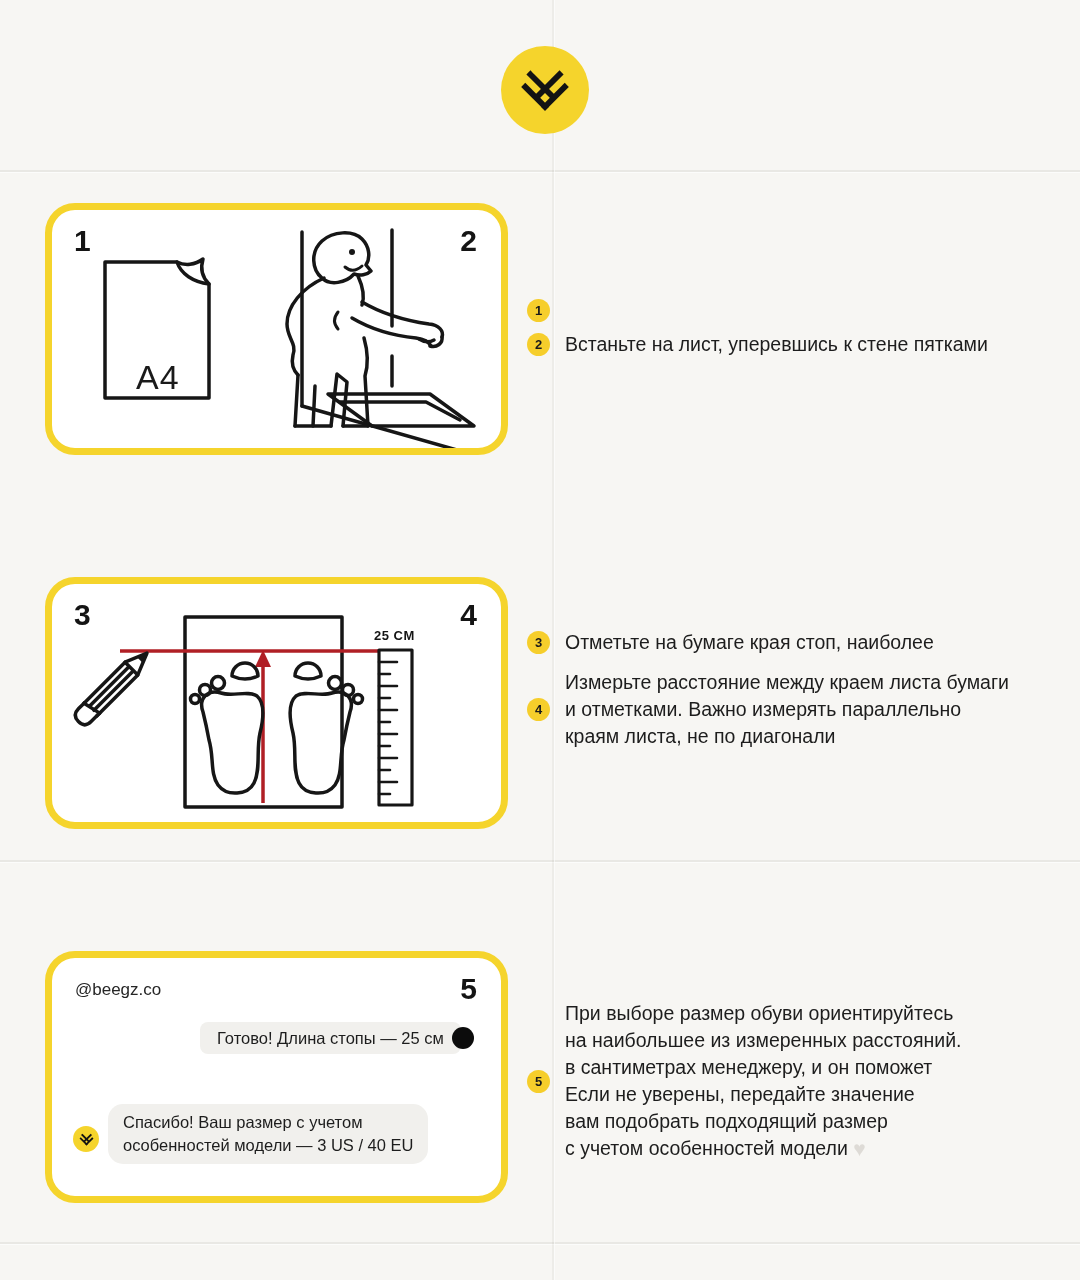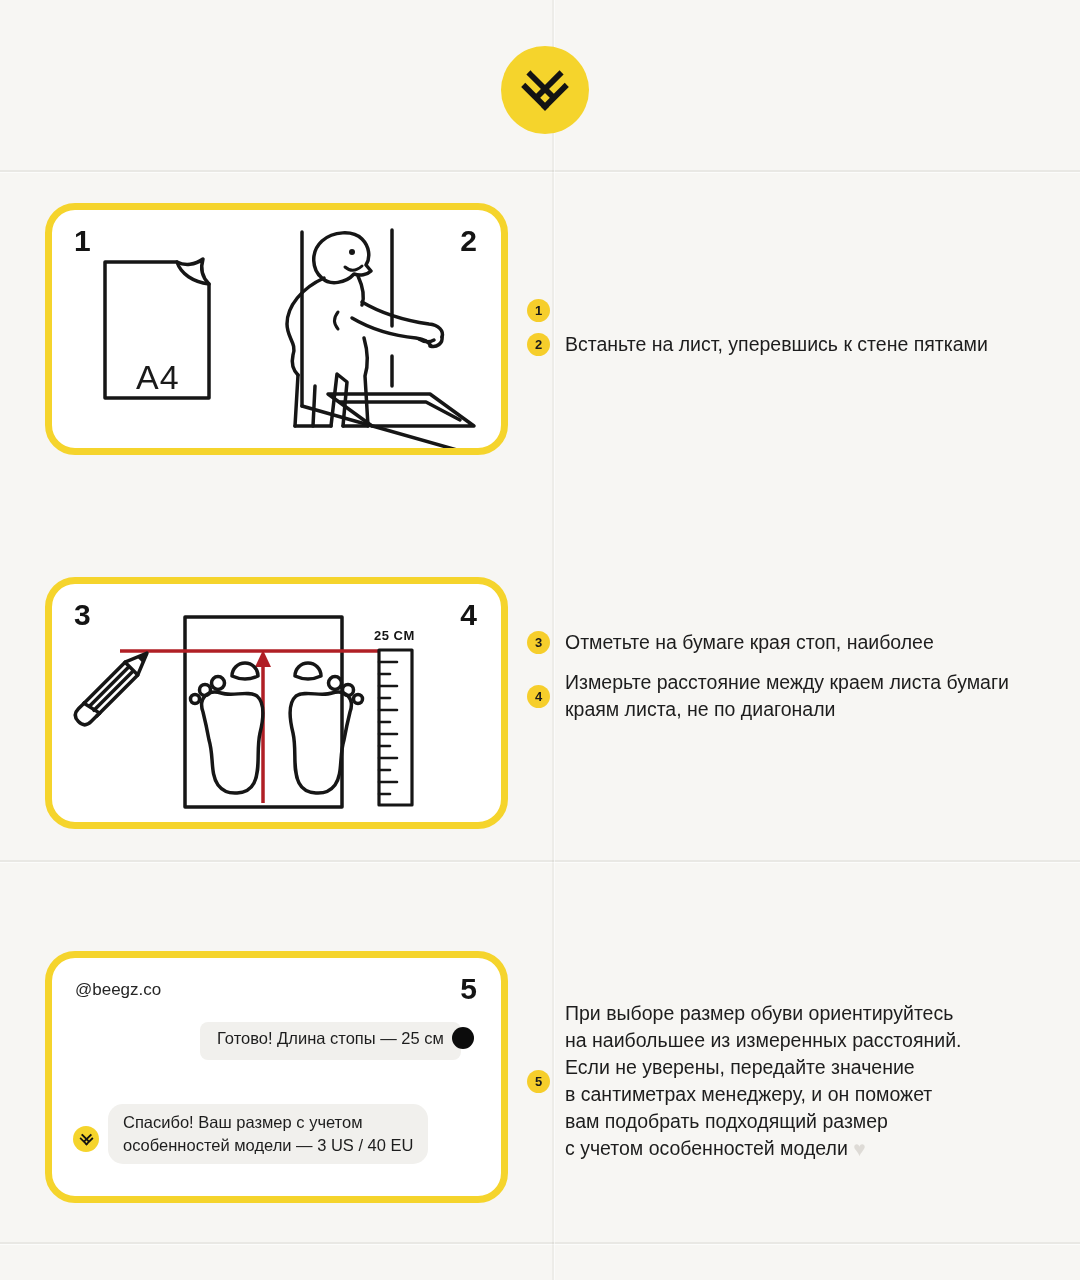--- a/index.html
+++ b/index.html
@@ -34,21 +34,21 @@
   .a4-illus{position:absolute;left:45px;top:44px;}
   .a4-label{position:absolute;left:84px;top:148px;font-size:34px;color:#1a1a1a;letter-spacing:1px;}
   .person-illus{position:absolute;left:230px;top:16px;}
 
   .measure-illus{position:absolute;left:0;top:0;}
   .ruler-label{position:absolute;left:322px;top:44px;font-size:13px;font-weight:700;letter-spacing:.5px;color:#141414;}
 
   
   .handle{position:absolute;left:23px;top:22px;font-size:17px;color:#262626;}
   .bubble{position:absolute;background:#F1F0ED;color:#1d1d1d;}
-  .bubble.user{left:148px;top:64px;height:38px;line-height:32px;padding:0 17px;border-radius:8px;font-size:16.5px;white-space:nowrap;}
+  .bubble.user{left:148px;top:64px;height:32px;line-height:32px;padding:0 17px;border-radius:8px;font-size:16.5px;white-space:nowrap;}
   .bubble.bot{left:56px;top:146px;padding:7px 15px;border-radius:15px;font-size:16.5px;line-height:23px;white-space:nowrap;}
   .avatar{position:absolute;border-radius:50%;}
   .avatar.black{left:400px;top:69px;width:22px;height:22px;background:#0c0c0c;}
   .avatar.yellow{left:21px;top:168px;width:26px;height:26px;background:#F5D42C;display:flex;align-items:center;justify-content:center;}
 
   
   .steps-block{position:absolute;left:527px;}
   .block-a{top:299px;}
   .block-b{top:629px;}
   .block-c{top:1000px;}
@@ -221,32 +221,33 @@
     <div class="step-row">
       <div class="badge">3</div>
       <div class="step-text">
         <div class="line">Отметьте на бумаге края стоп, наиболее</div>
       </div>
     </div>
     <div class="step-row">
       <div class="badge">4</div>
       <div class="step-text">
         <div class="line">Измерьте расстояние между краем листа бумаги</div>
+        <div class="line">и отметками. Важно измерять параллельно</div>
         <div class="line">краям листа, не по диагонали</div>
       </div>
     </div>
   </div>
 
   <div class="steps-block block-c">
     <div class="step-row">
       <div class="badge">5</div>
       <div class="step-text">
         <div class="line">При выборе размер обуви ориентируйтесь</div>
         <div class="line">на наибольшее из измеренных расстояний.</div>
+        <div class="line">в сантиметрах менеджеру, и он поможет</div>
         <div class="line">Если не уверены, передайте значение</div>
-        <div class="line">в сантиметрах менеджеру, и он поможет</div>
         <div class="line">вам подобрать подходящий размер</div>
         <div class="line"><span>с учетом особенностей модели</span> <span class="heart">♥</span></div>
       </div>
     </div>
   </div>
 
 </div>
 
 </body></html>

